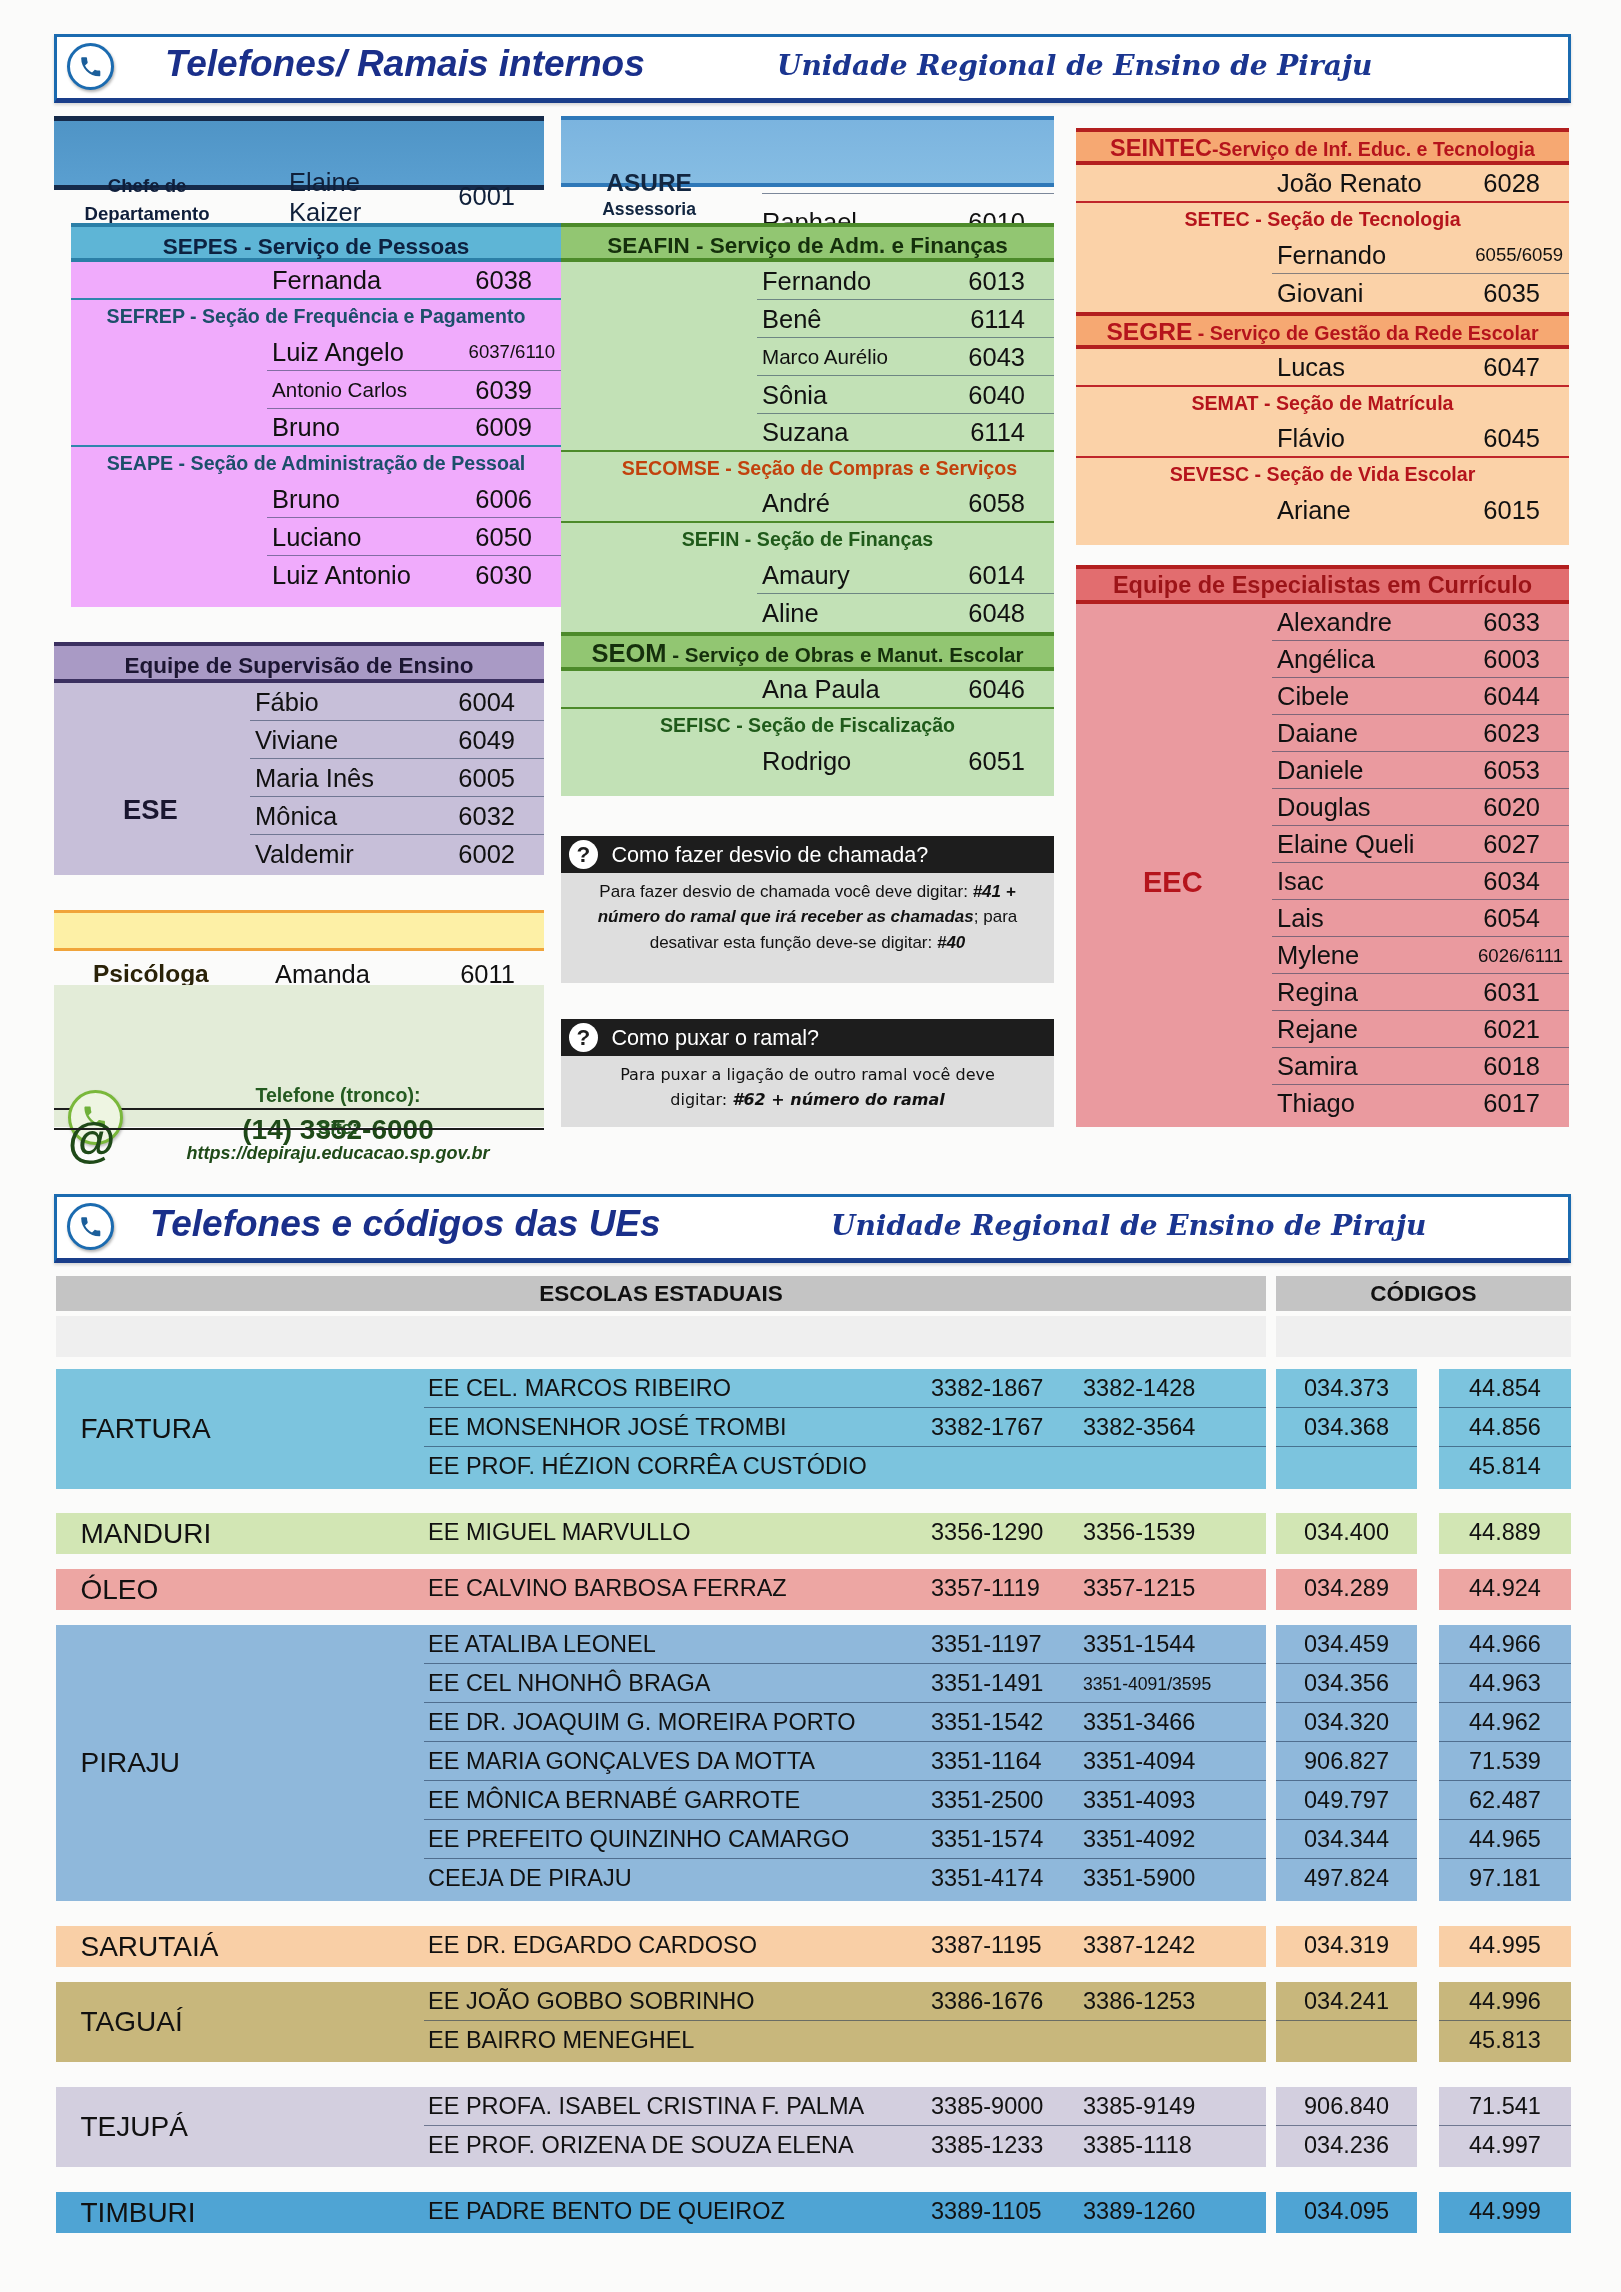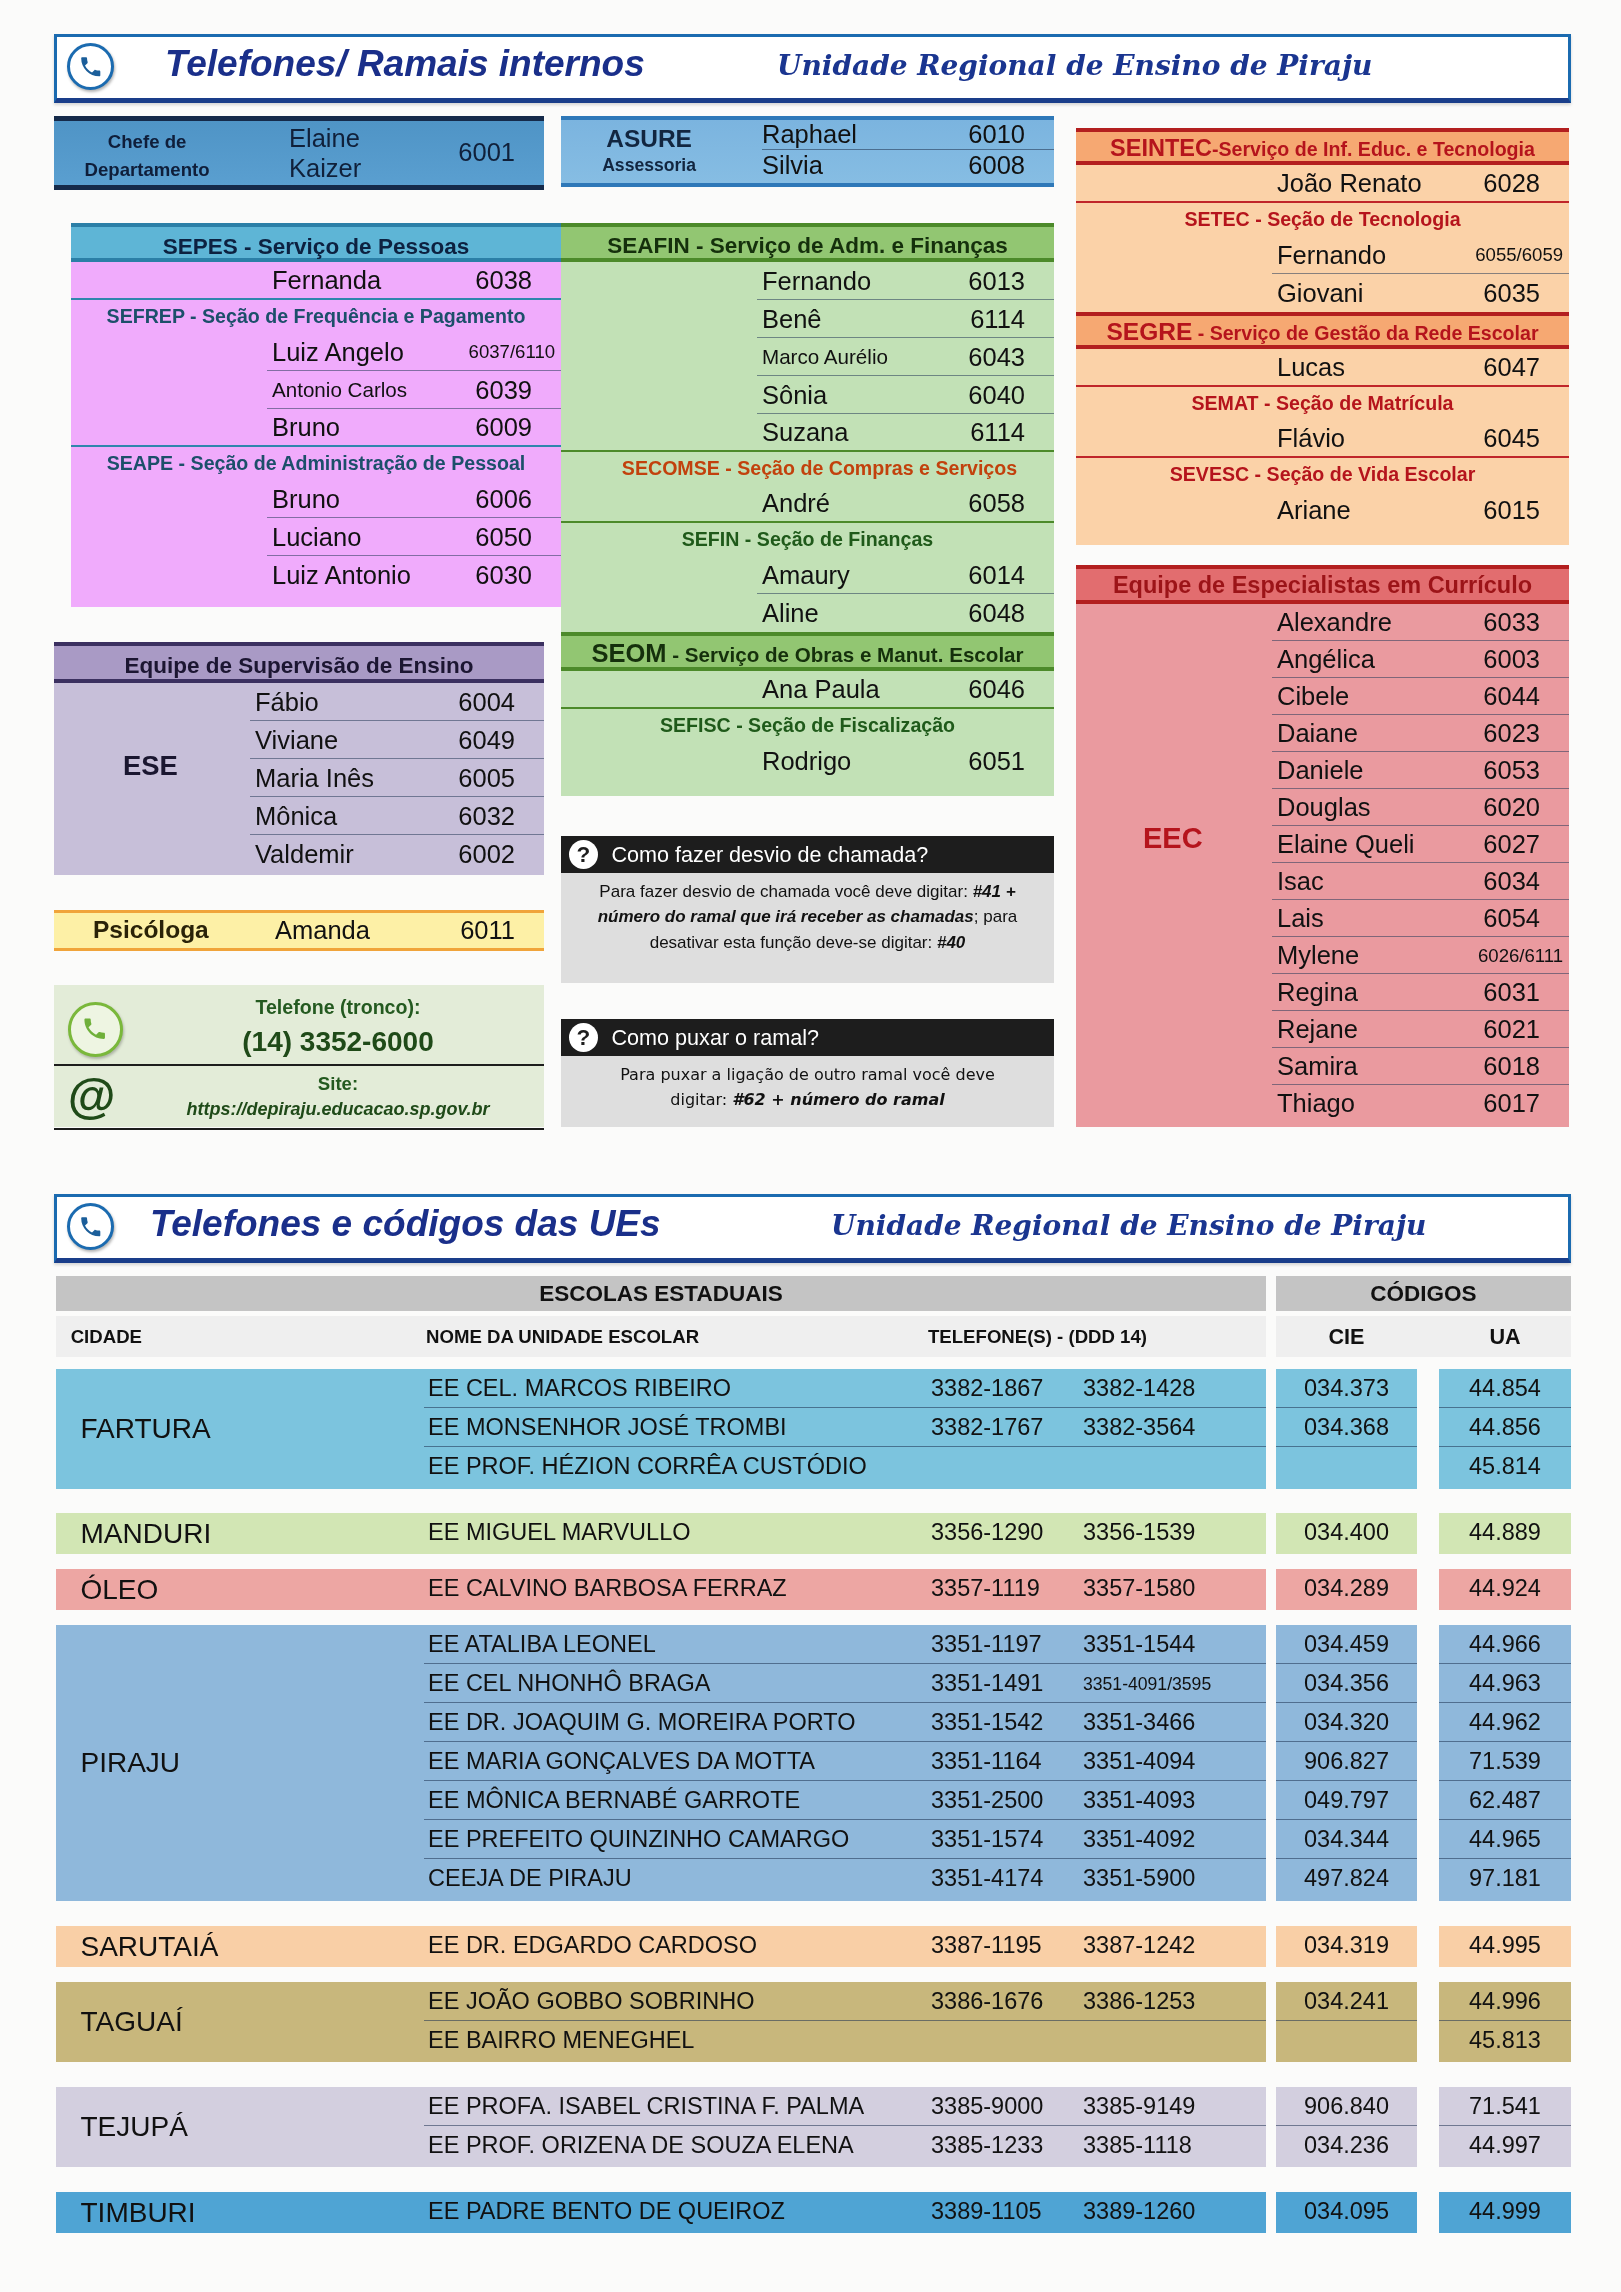--- a/index.html
+++ b/index.html
@@ -1,19 +1,19 @@
 <!DOCTYPE html>
 <html><head>
 <meta charset="utf-8">
 <style>
   * { box-sizing: border-box; margin: 0; padding: 0; }
   html, body { width: 1621px; height: 2293px; background: #fbfbfa; }
   body { position: relative; font-family: "Liberation Sans", sans-serif; color: #111; overflow: hidden; }
 
-  .abs { position: absolute; }
+  .abs { position: absolute; margin-top: 44px; }
 
   
   .page-header { position: absolute; left: 54px; width: 1517px; height: 69px; background: #fff;
     border: 3.9px solid #1b6bb0; border-bottom-color: #1a3e8a; border-bottom-width: 5.9px;
     box-shadow: 0 2px 2.9px rgba(0,0,0,.15); }
   .page-header .phone-circle { position: absolute; left: 9.8px; top: 5.9px; width: 47px; height: 47px;
     border: 3.9px solid #1b6bb0; border-radius: 50%; background: #fff; box-shadow: 1px 2px 2.9px rgba(0,0,0,.3);
     display: flex; align-items: center; justify-content: center; }
   .page-header .title { position: absolute; left: 108px; top: 5.9px; font-family: "Liberation Sans", sans-serif;
     font-style: italic; font-weight: bold; font-size: 37px; color: #1a2f8a; white-space: nowrap; }
@@ -421,21 +421,21 @@
       <div class="crow">034.400</div>
     </div>
     <div class="code-col" style="left: 1439px; width: 132px; top: 1513px; height: 41px; background: rgb(210, 230, 180);">
       <div class="crow">44.889</div>
     </div>
     <div class="band" style="top: 1569px; height: 41px; background: rgb(237, 166, 163);">
       <div class="city">ÓLEO</div>
       <div class="srow">
         <span class="sname">EE CALVINO BARBOSA FERRAZ</span>
         <span class="p1">3357-1119</span>
-        <span class="p2">3357-1580</span>
+        <span class="p2">3357-1215</span>
       </div>
     </div>
     <div class="code-col" style="left: 1276px; width: 141px; top: 1569px; height: 41px; background: rgb(237, 166, 163);">
       <div class="crow">034.289</div>
     </div>
     <div class="code-col" style="left: 1439px; width: 132px; top: 1569px; height: 41px; background: rgb(237, 166, 163);">
       <div class="crow">44.924</div>
     </div>
     <div class="band" style="top: 1625px; height: 276px; background: rgb(143, 184, 219);">
       <div class="city">PIRAJU</div>

